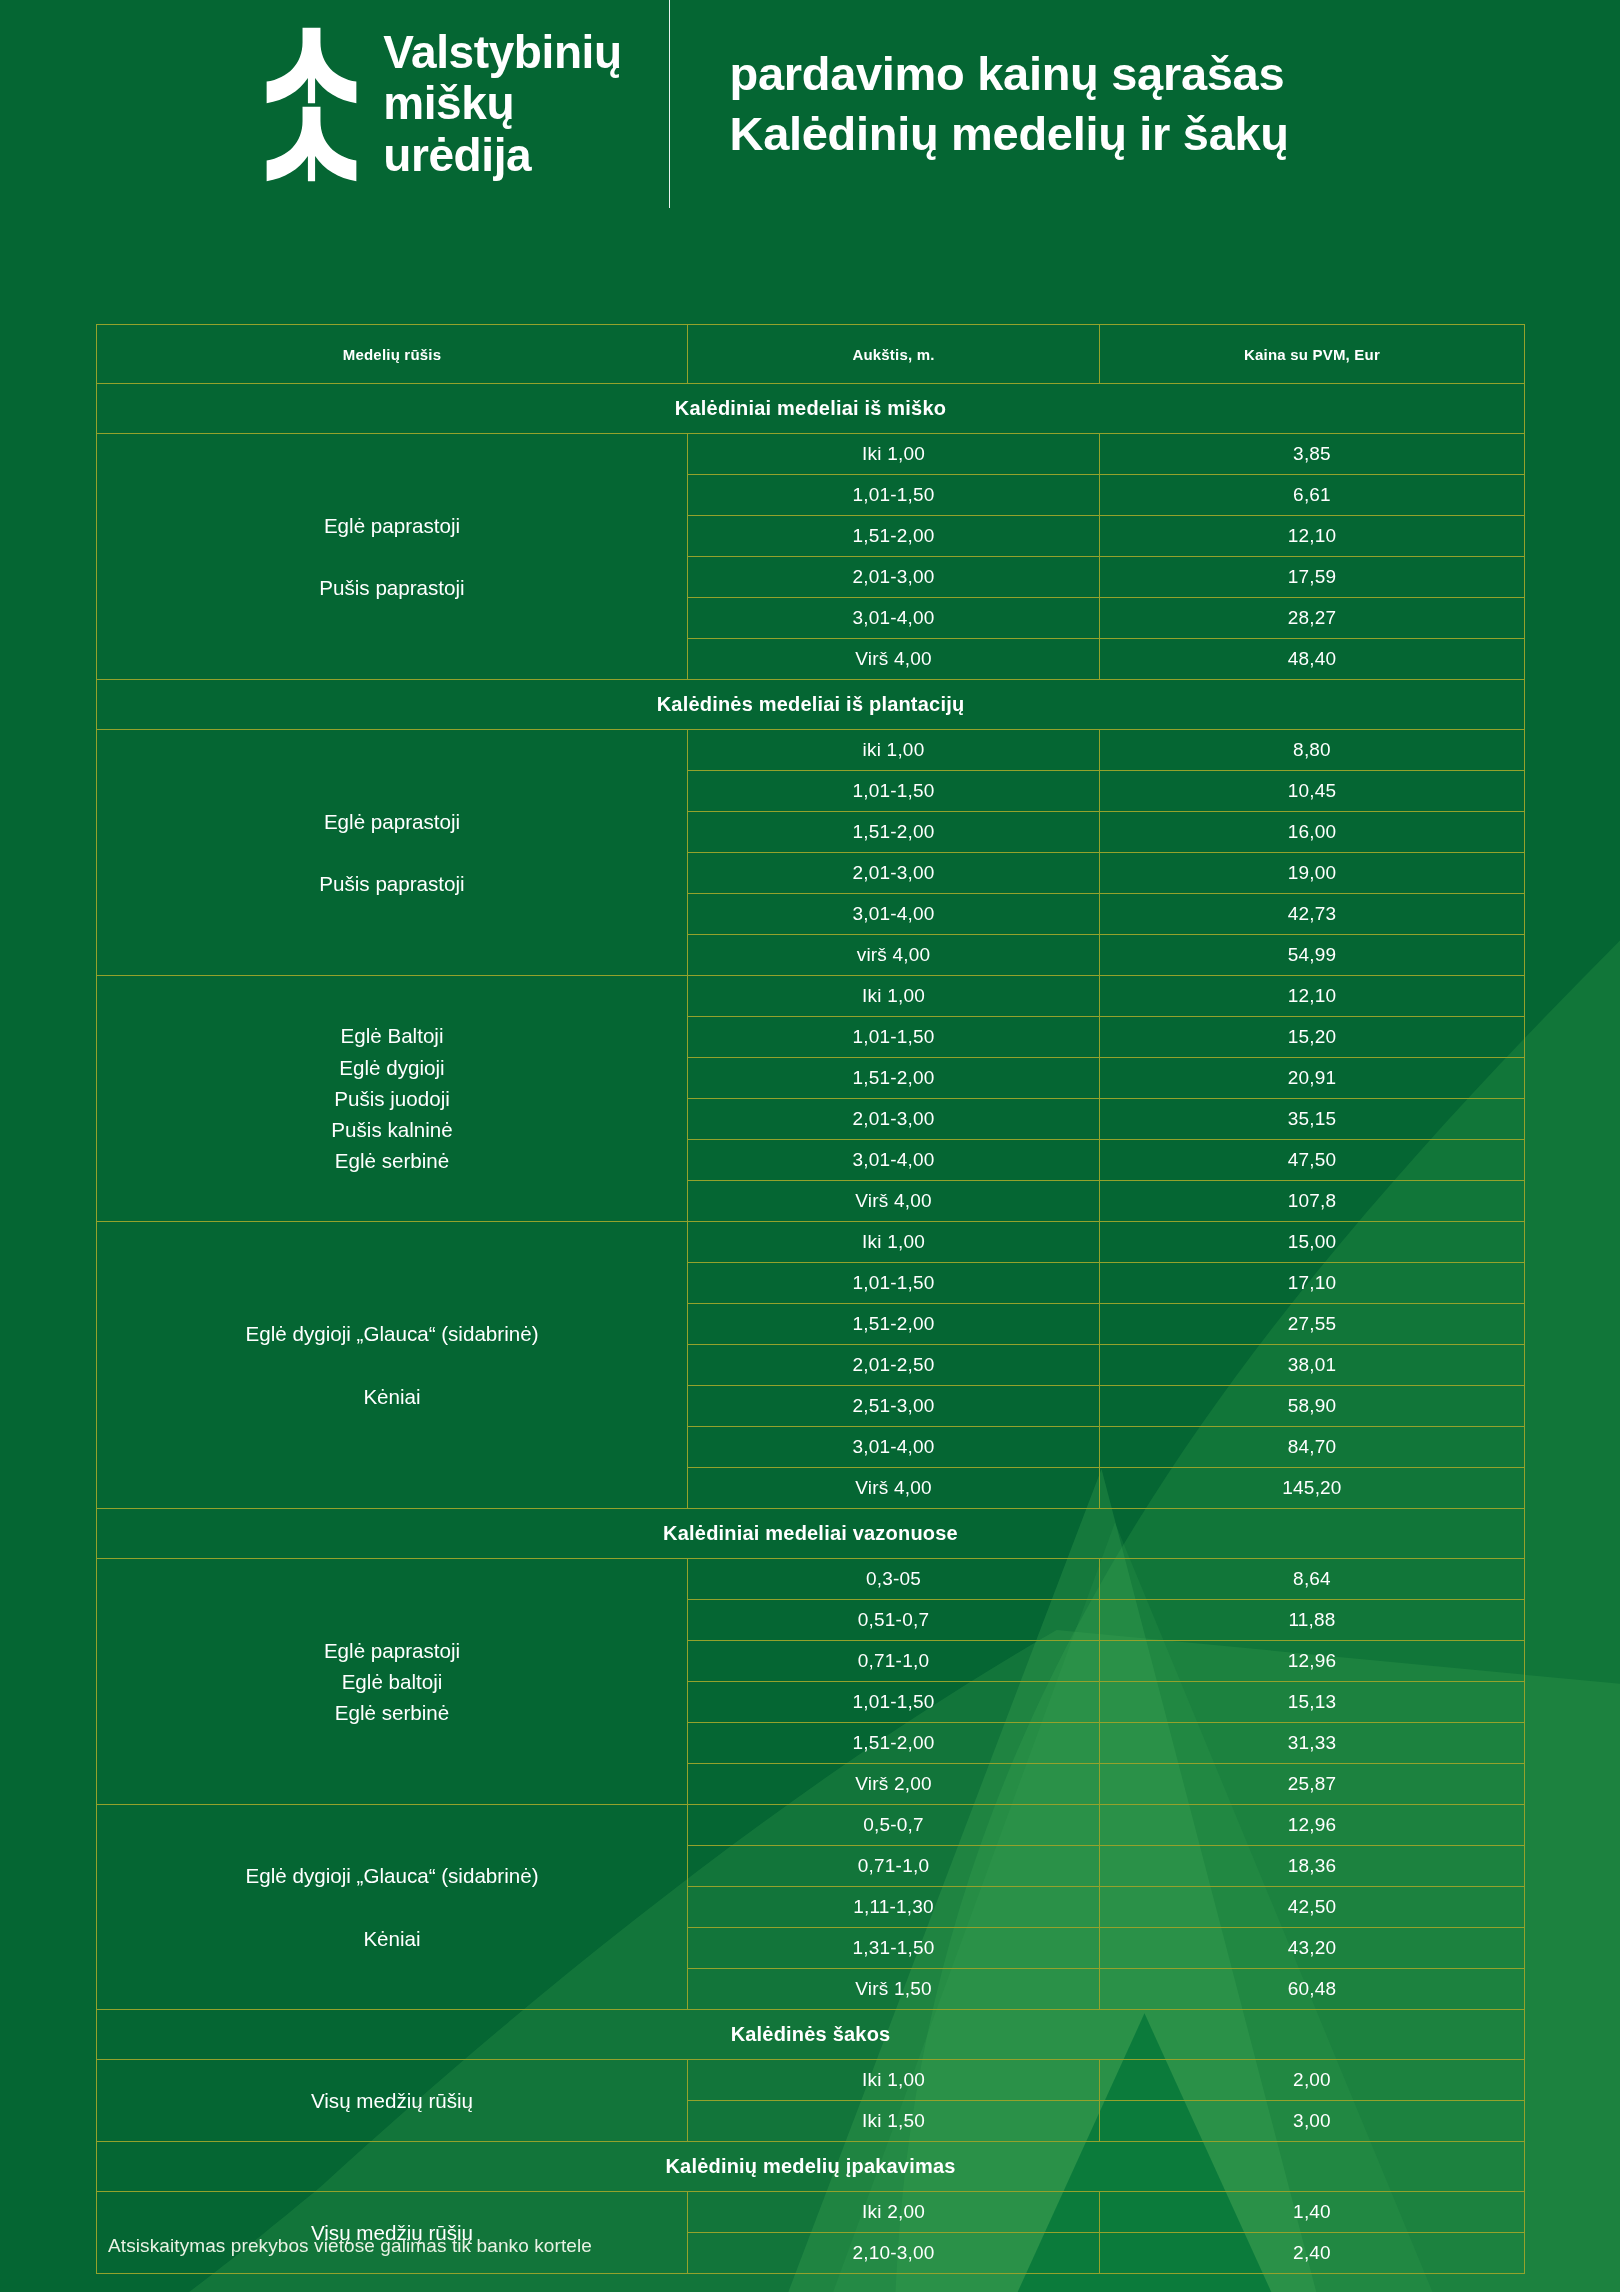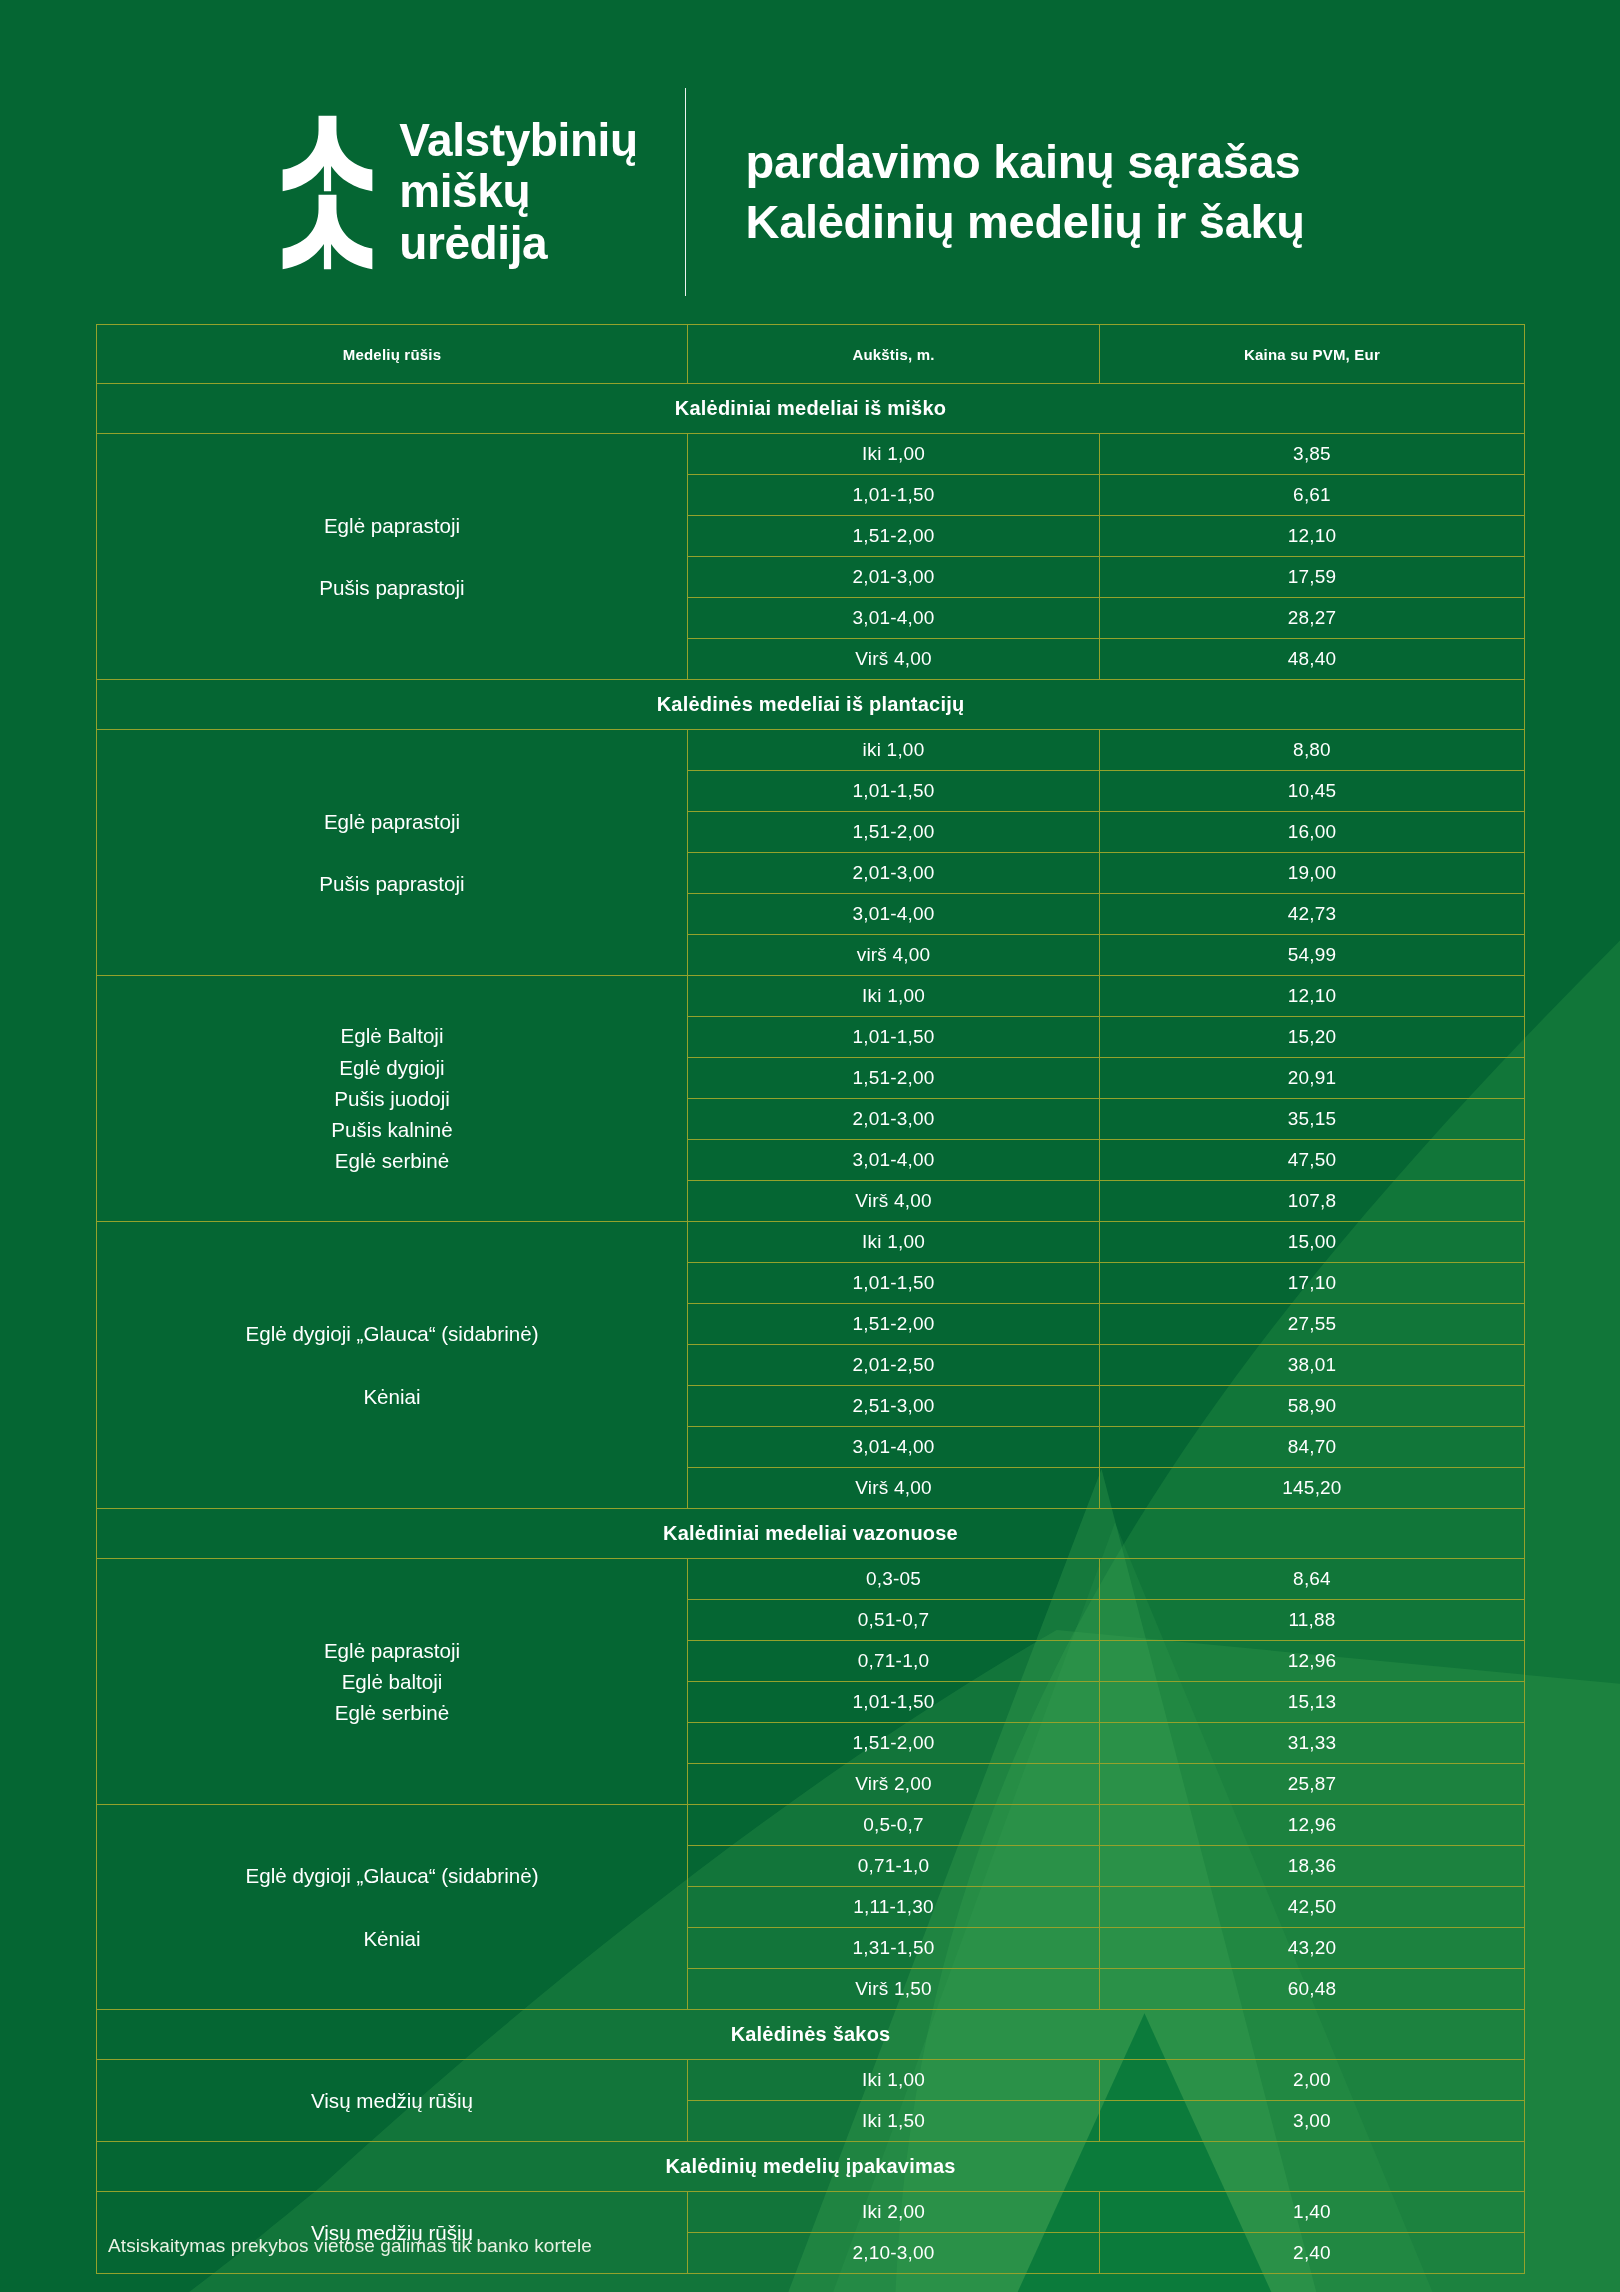--- a/index.html
+++ b/index.html
@@ -25,25 +25,25 @@
     position: absolute;
     inset: 0;
     overflow: hidden;
     pointer-events: none;
   }
   .bg-layer svg { position: absolute; left: 0; top: 0; }
 
   
   .header {
     position: absolute;
-    left: 16px; top: 0;
+    left: 0; top: 0;
     width: 1552px;
     height: 296px;
     display: flex;
-    align-items: flex-end;
+    align-items: flex-start;
     justify-content: center;
   }
   .header-inner {
     display: flex;
     align-items: center;
     gap: 0px;
   }
   .logo-block {
     display: flex;
     align-items: center;

